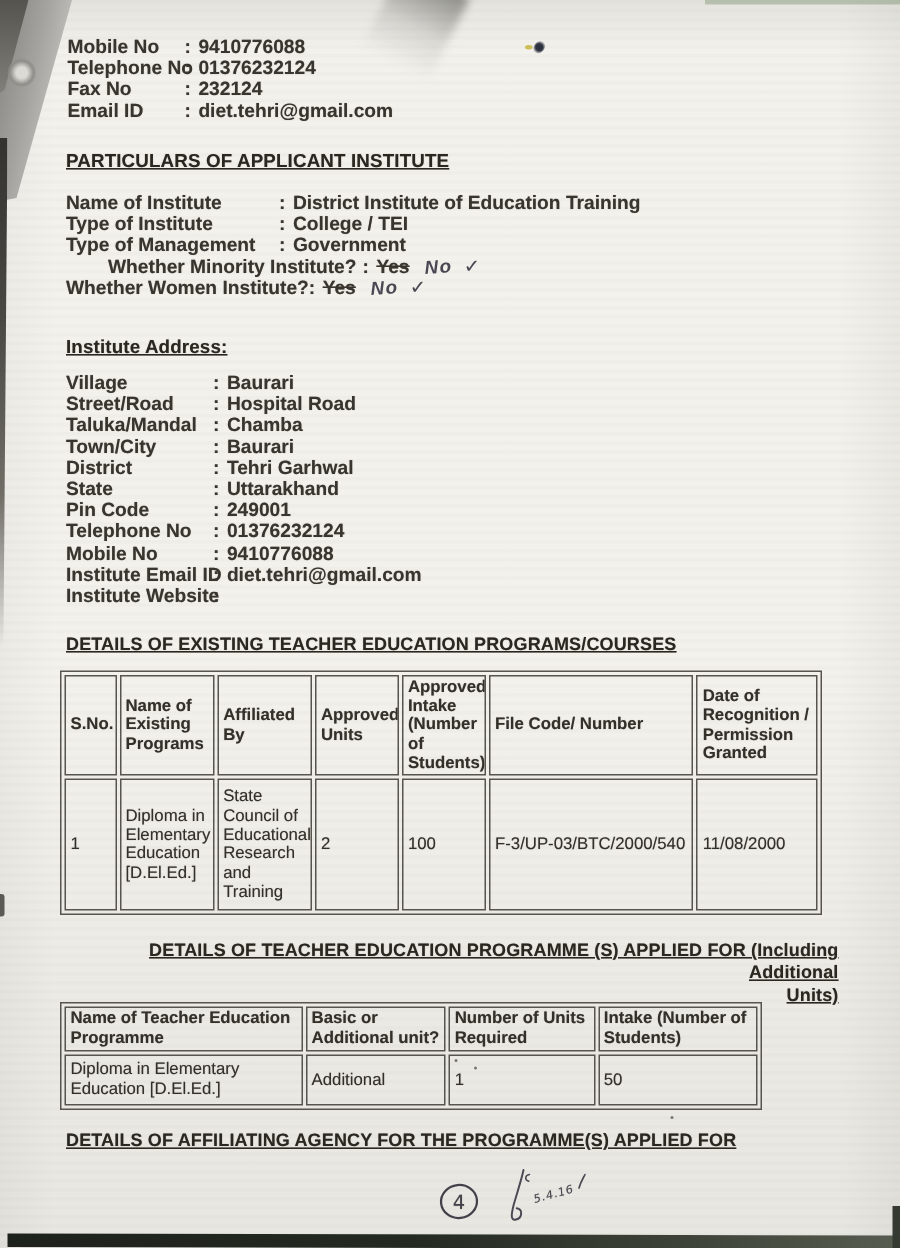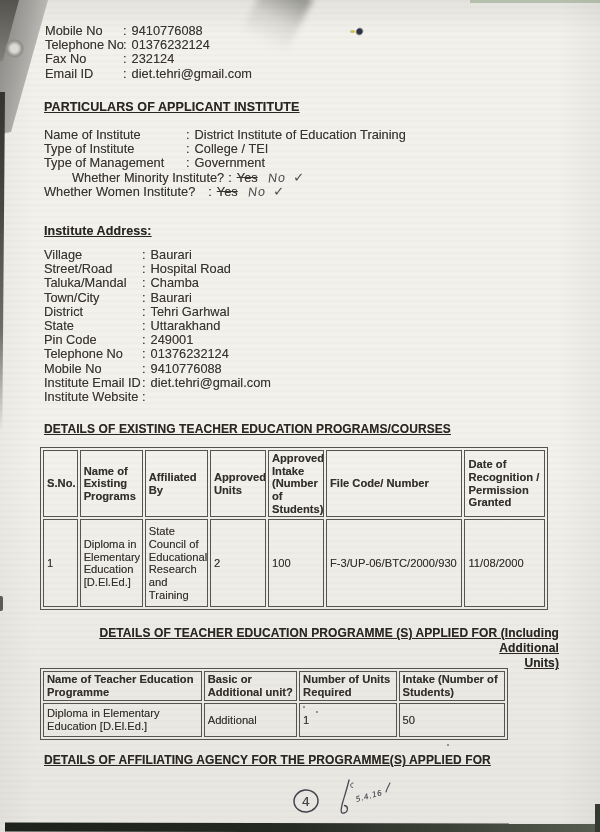--- a/index.html
+++ b/index.html
@@ -34,21 +34,21 @@
     transform:rotate(27deg);filter:blur(3px);
     background:linear-gradient(180deg,rgba(70,70,66,0.55) 0%,rgba(120,120,115,0.2) 55%,rgba(120,120,115,0) 100%);}
   .pen-dot{position:absolute;left:356px;top:27px;width:7px;height:9px;border-radius:50%;
     transform:rotate(38deg);background:radial-gradient(circle,#2d3140 40%,rgba(45,49,64,0) 80%);}
   .pen-speck-yellow{position:absolute;left:350px;top:30px;width:5px;height:3px;border-radius:50%;background:rgba(198,178,54,0.8);}
   .smudge{position:absolute;left:5px;top:39px;width:19px;height:19px;border-radius:50%;
     background:radial-gradient(circle,#dcdad4 28%,#908e89 58%,rgba(144,142,137,0) 78%);}
   .speck{position:absolute;width:2px;height:2px;border-radius:50%;background:#7a776f;}
   
   .abs{position:absolute;}
-  .kv{display:flex;line-height:14.2px;font-size:12.8px;white-space:nowrap;}
+  .kv{display:flex;line-height:14.2px;font-size:12.8px;white-space:nowrap;font-weight:bold;}
   .kv .k{flex:none;}
   .contact .k{width:78px;}
   .particulars .fixed .k{width:142px;}
   .address .k{width:98px;}
   .kv .c{flex:none;margin-right:5px;}
   .heading{font-weight:bold;text-decoration:underline;font-size:12.5px;color:#2a2721;letter-spacing:0.1px;line-height:15px;}
   .heading.small{font-size:12px;}
   .struck{text-decoration:line-through;}
   .hand{font-style:italic;color:#4c4853;font-size:12.5px;text-shadow:none;}
   .hand-no{display:inline-block;margin-left:10px;transform:rotate(-4deg);letter-spacing:1px;}
@@ -125,21 +125,21 @@
       <span class="v">Government</span>
     </div>
     <div class="kv">
       <span class="k" style="margin-right:4px;margin-left:28px;">Whether Minority Institute?</span>
       <span class="c">:</span>
       <span class="v struck">Yes</span>
       <span class="hand hand-no">No</span>
       <span class="hand hand-check">✓</span>
     </div>
     <div class="kv">
-      <span class="k" style="margin-right:13px;">Whether Women Institute?</span>
+      <span class="k" style="margin-right:0;">Whether Women Institute?</span>
       <span class="c">:</span>
       <span class="v struck">Yes</span>
       <span class="hand hand-no">No</span>
       <span class="hand hand-check">✓</span>
     </div>
   </div>
 
   <div class="abs heading" style="left:44px;top:224px;">Institute Address:</div>
 
   <div class="abs address" style="left:44px;top:248px;">
@@ -221,21 +221,21 @@
       <th>Approved Intake (Number of Students)</th>
       <th>File Code/ Number</th>
       <th>Date of Recognition / Permission Granted</th>
     </tr>
     <tr>
       <td>1</td>
       <td>Diploma in Elementary Education [D.El.Ed.]</td>
       <td>State Council of Educational Research and Training</td>
       <td>2</td>
       <td>100</td>
-      <td class="nowrap">F-3/UP-06/BTC/2000/930</td>
+      <td class="nowrap">F-3/UP-03/BTC/2000/540</td>
       <td>11/08/2000</td>
     </tr>
   </tbody>
     </table>
 
   <div class="abs heading small" style="left:44px;top:626px;width:515px;text-align:right;">
     <span>DETAILS OF TEACHER EDUCATION PROGRAMME (S) APPLIED FOR (Including Additional</span><br>
     <span>Units)</span>
   </div>
 

